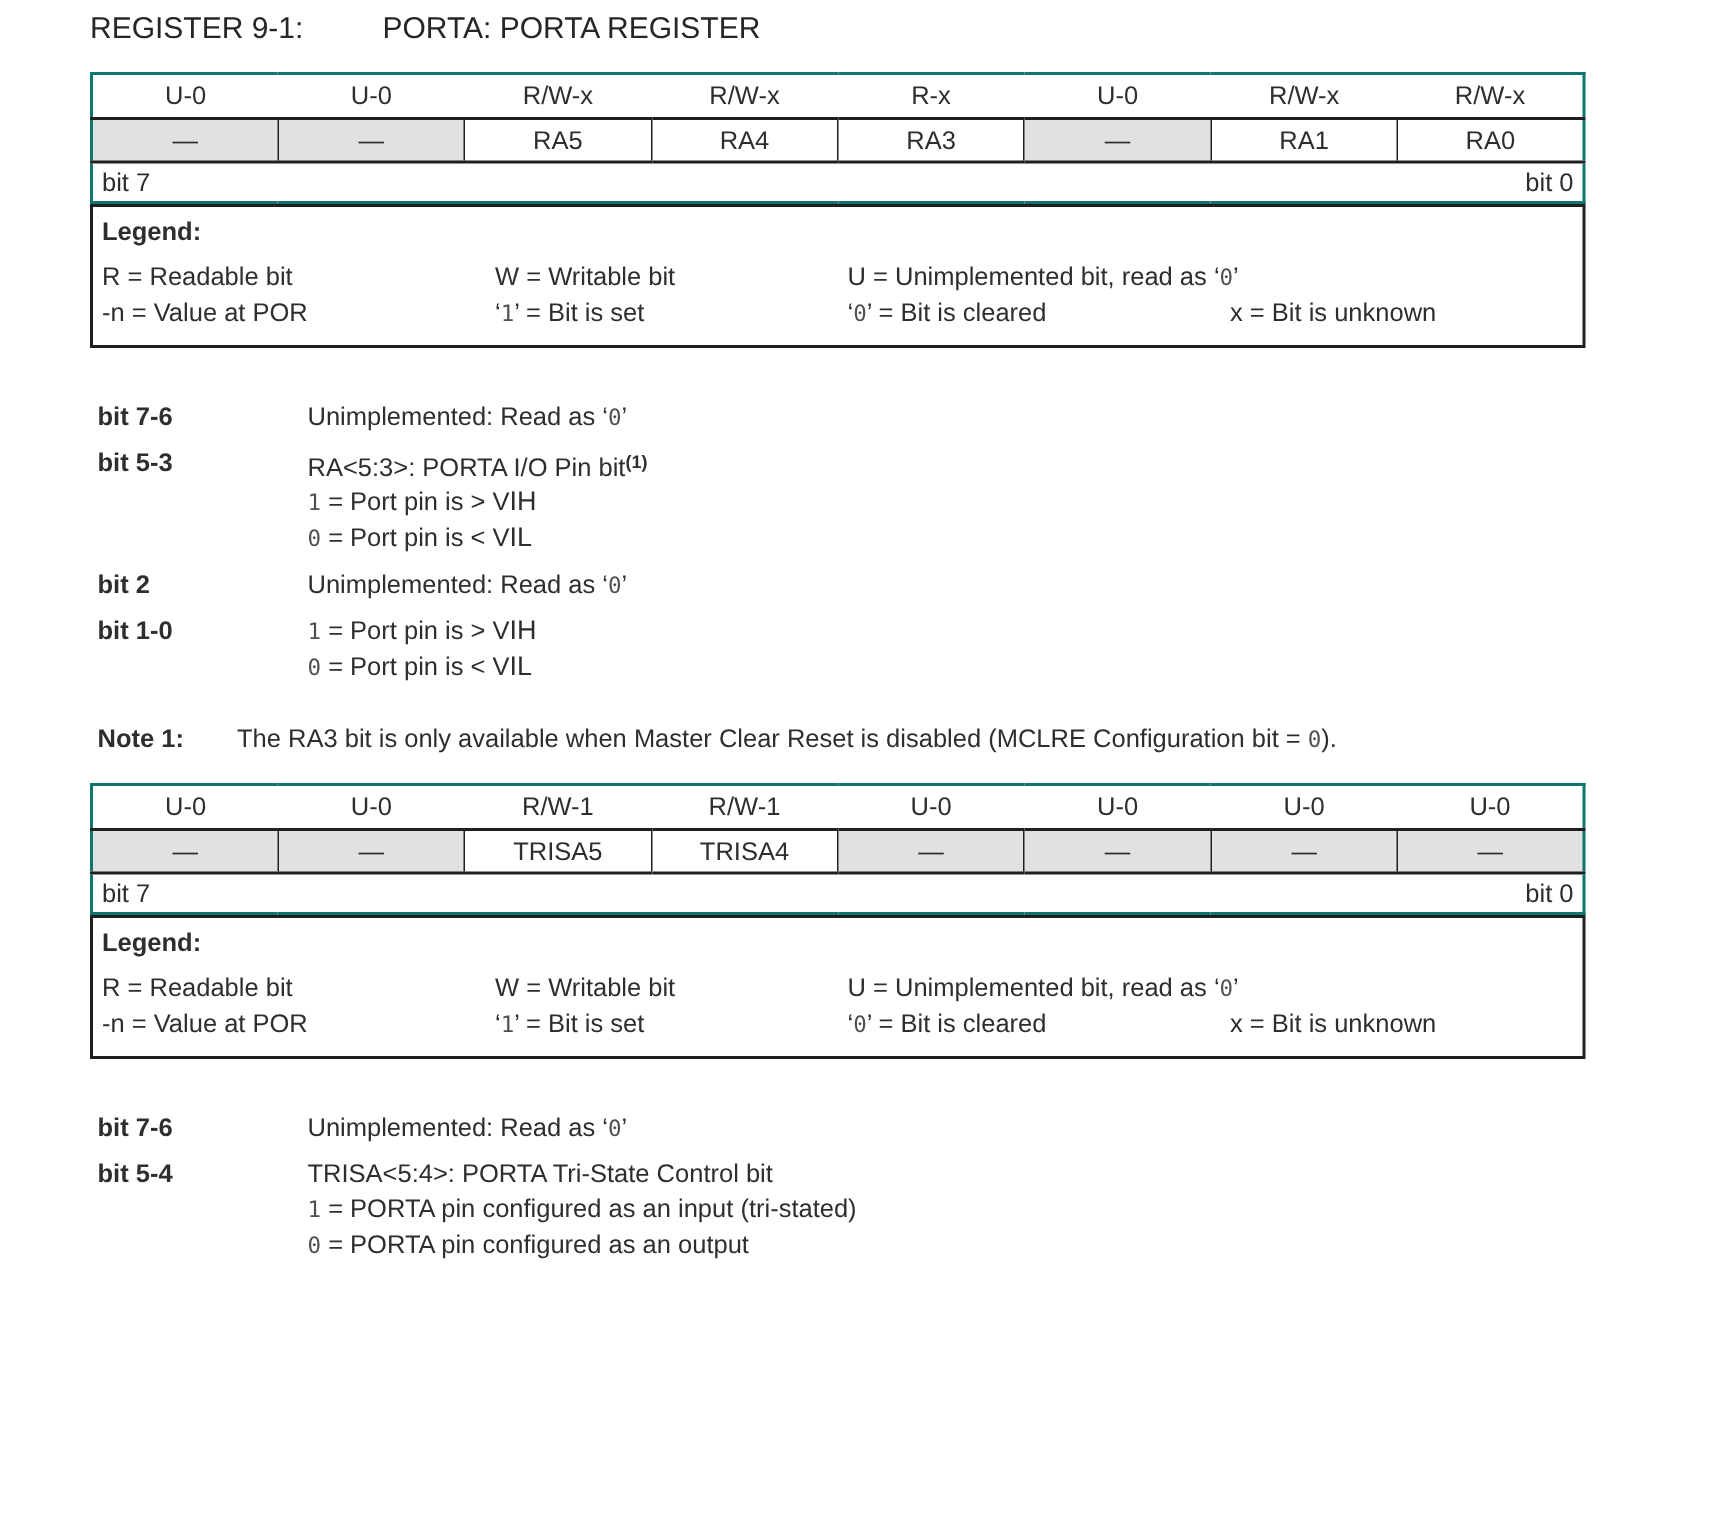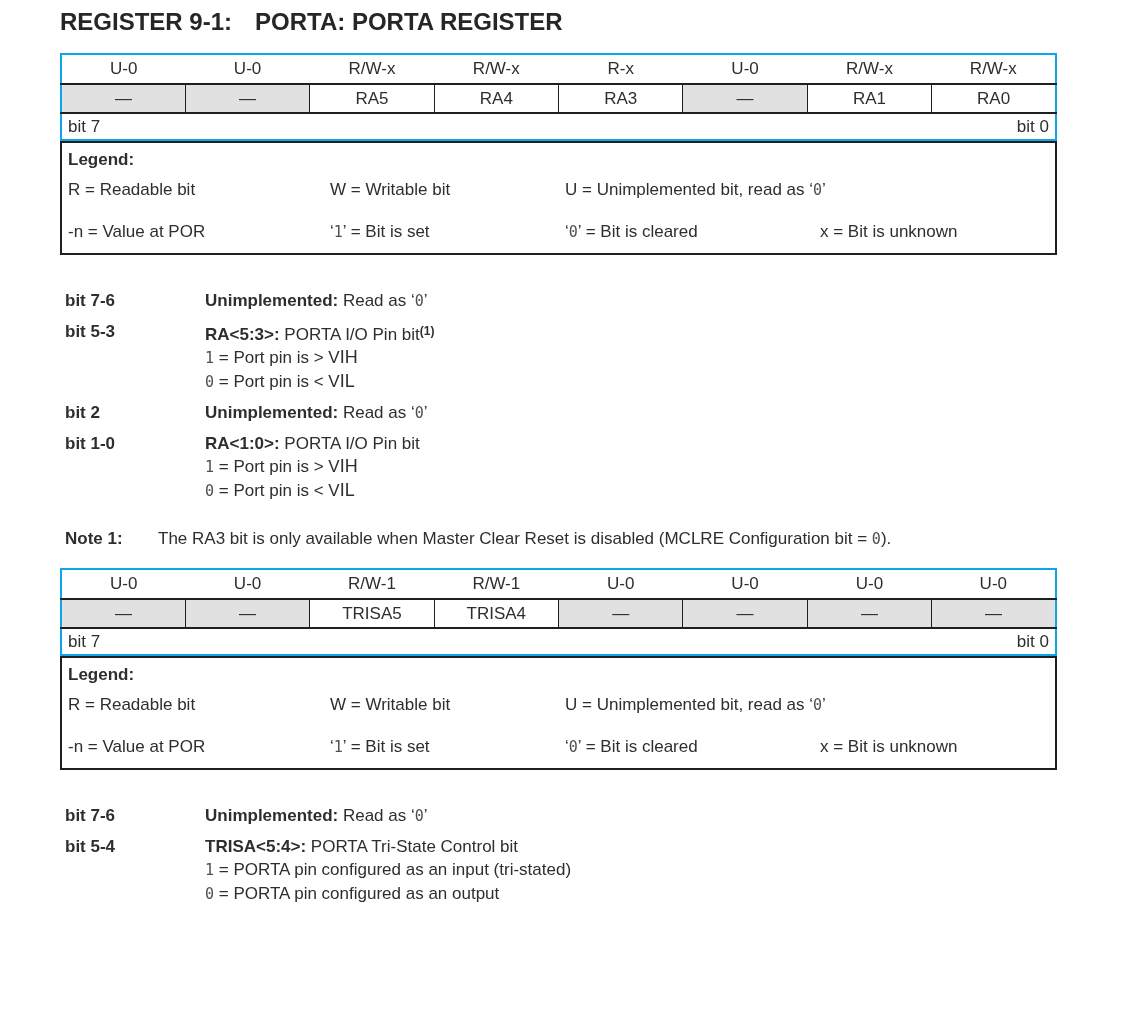--- a/index.html
+++ b/index.html
@@ -7,55 +7,55 @@
     width: 1146px; height: 1024px;
     background: #ffffff;
     color: #2e2e2e;
     font-family: "Liberation Sans", sans-serif;
     font-size: 17px;
     overflow: hidden;
   }
   .content { padding: 8px 0 0 60px; width: 999px; }
 
   
-  .reg-heading { margin: 0; font-size: 24px; font-weight: bold; color: #262626; white-space: nowrap; }
+  .reg-heading { margin: 0; font-size: 20px; font-weight: normal; color: #262626; white-space: nowrap; }
   .reg-heading .reg-label { display: inline-block; width: 195px; }
   .h2-space { margin-top: 45px; }
 
   
   table.reg-table {
     border-collapse: collapse; table-layout: fixed;
     width: 997px; margin-top: 17px;
-    border: 2px solid #0ea5e9;
+    border: 2px solid #0f766e;
   }
   table.reg-table td { padding: 0 6px; text-align: center; font-size: 17px; color: #2e2e2e; }
   tr.access-row td { height: 28px; border-bottom: 2px solid #1f1f1f; }
   tr.names-row td { height: 27px; border-right: 1.5px solid #1f1f1f; border-bottom: 2px solid #1f1f1f; }
   tr.names-row td:last-child { border-right: none; }
   tr.names-row td.shaded { background: #e1e1e1; }
   tr.range-row td { height: 25px; }
   tr.range-row td.msb { text-align: left; }
   tr.range-row td.lsb { text-align: right; }
 
   
   .legend {
     border: 2px solid #1f1f1f; width: 981px; box-sizing: border-box;
     padding: 5px 8px 9px 6px; width: 997px;
   }
   .legend-title { font-weight: bold; line-height: 23px; }
-  .legend-grid { display: grid; grid-template-columns: 262px 235px 255px 1fr; row-gap: 18px; margin-top: 7px; }
+  .legend-grid { display: grid; grid-template-columns: 262px 235px 255px 1fr; row-gap: 0; margin-top: 7px; }
   .legend-grid .span2 { grid-column: 3 / 5; }
   .legend-cell { line-height: 23px; white-space: nowrap; }
 
   
   .bits { margin-top: 34px; }
   .bit-row { display: flex; margin-bottom: 7px; }
   .bit-term { width: 140px; flex-shrink: 0; font-weight: bold; line-height: 23px; padding-left: 5px; }
   .bit-def { line-height: 23px; }
-  .bit-name { font-weight: bold; }
+  .bit-name { font-weight: normal; }
   .val-line { line-height: 23px; }
 
   
   .mv { font-family: "DejaVu Sans Mono", monospace; font-size: 15px; color: #4f4f4f; }
   .sc { font-size: 18px; text-align: right; }
   .supref { font-weight: bold; font-size: 12px; vertical-align: 5px; }
 
   
   .note { display: flex; margin-top: 24px; }
   .note-label { font-weight: bold; width: 93px; flex-shrink: 0; padding-left: 5px; line-height: 23px; }
@@ -124,21 +124,20 @@
         <div class="val-line"><span class="mv">0</span><span> = Port pin is &lt; V</span><span class="sc">IL</span></div>
       </div>
     </div>
     <div class="bit-row">
       <div class="bit-term">bit 2</div>
       <div class="bit-def"><span class="bit-name">Unimplemented:</span><span> Read as ‘</span><span class="mv">0</span><span>’</span></div>
     </div>
     <div class="bit-row">
       <div class="bit-term">bit 1-0</div>
       <div class="bit-def">
-        <div><span class="bit-name">RA&lt;1:0&gt;:</span><span> PORTA I/O Pin bit</span></div>
         <div class="val-line"><span class="mv">1</span><span> = Port pin is &gt; V</span><span class="sc">IH</span></div>
         <div class="val-line"><span class="mv">0</span><span> = Port pin is &lt; V</span><span class="sc">IL</span></div>
       </div>
     </div>
   </div>
 
   <div class="note">
     <div class="note-label">Note 1:</div>
     <div class="note-text">
       <div class="note-line"><span>The RA3 bit is only available when Master Clear Reset is disabled (MCLRE Configuration bit = </span><span class="mv">0</span><span>).</span></div>

